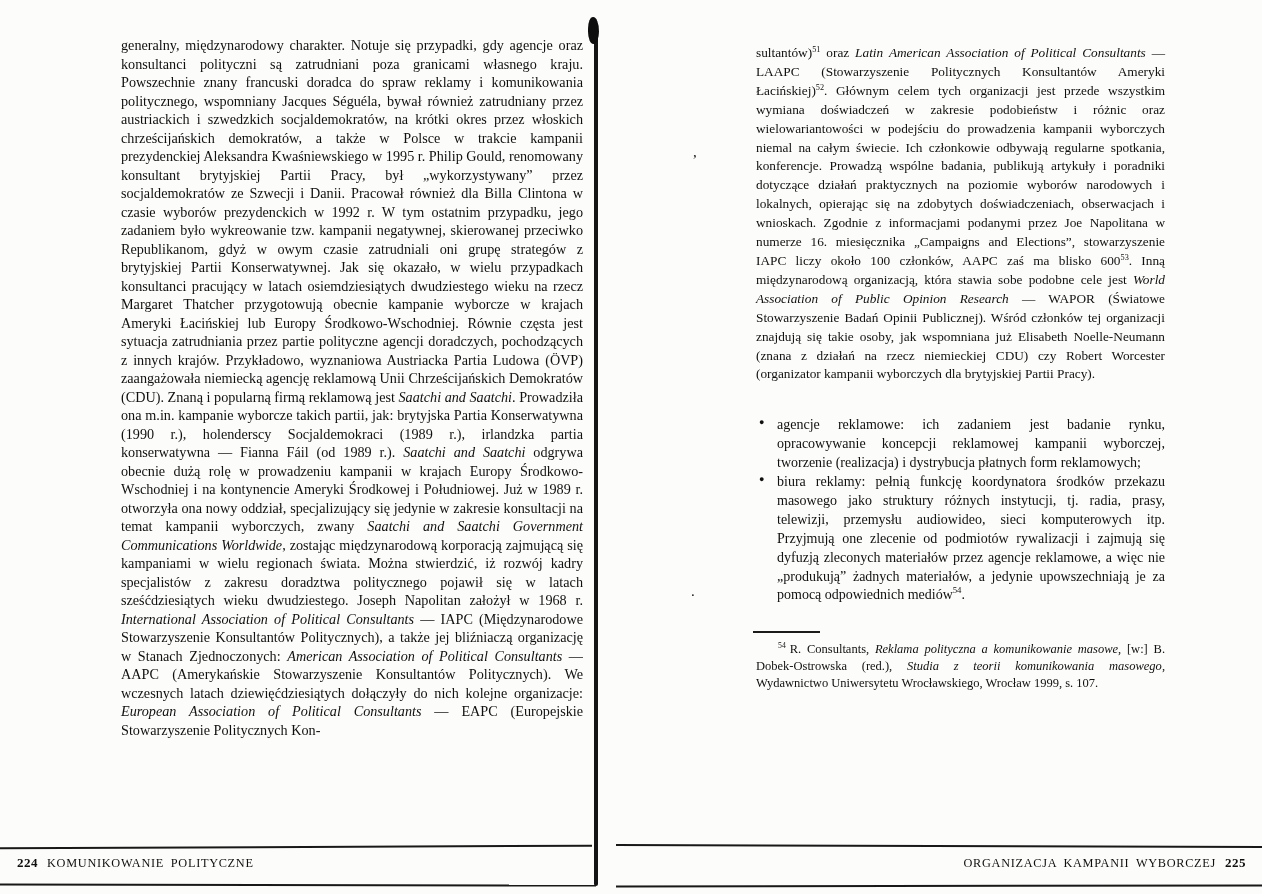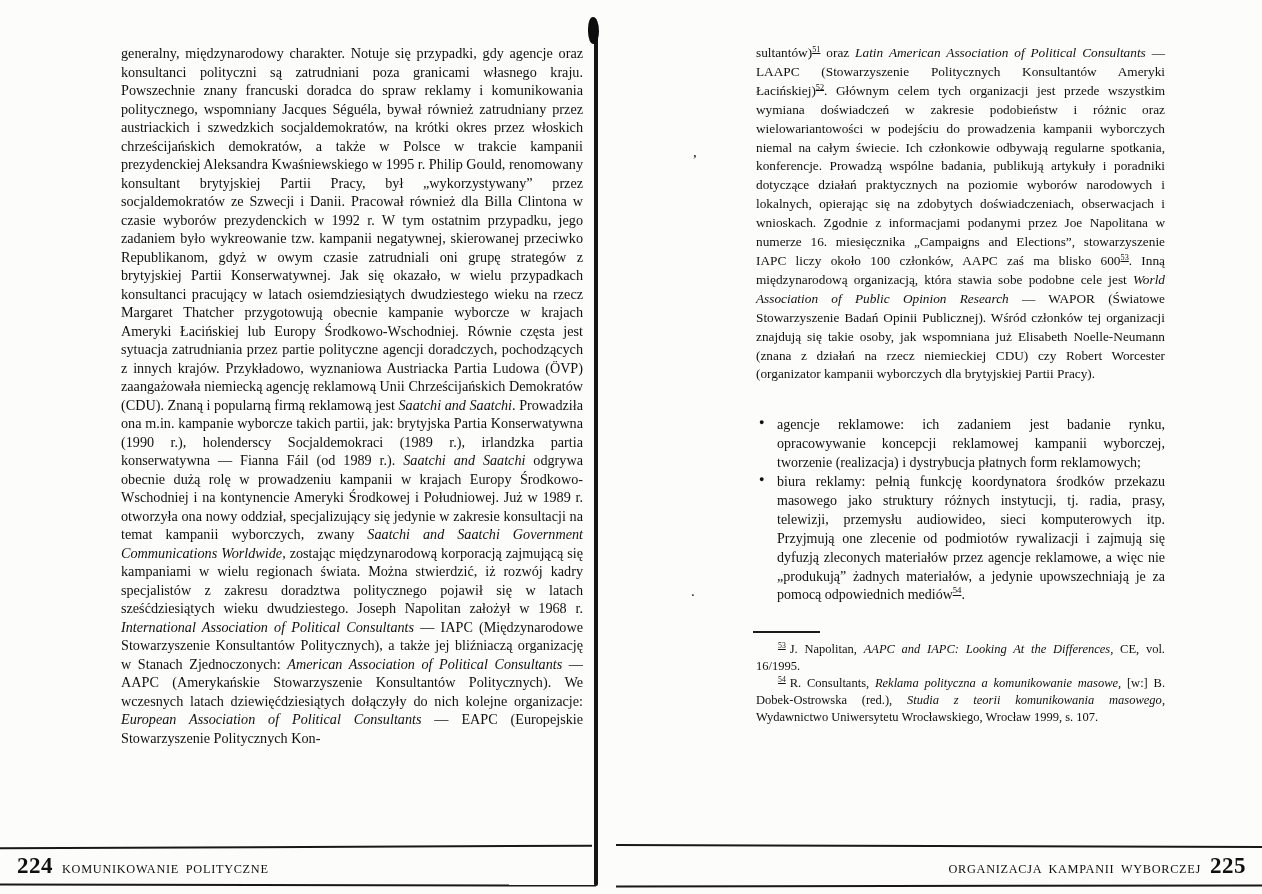--- a/index.html
+++ b/index.html
@@ -2,31 +2,31 @@
 <html><head>
 <meta charset="utf-8">
 <style>
   html,body{margin:0;padding:0;}
   body{
     width:1262px;height:894px;position:relative;overflow:hidden;
     background:#fcfcfa;color:#101010;
     font-family:"Liberation Serif","DejaVu Serif",serif;
   }
   .page{position:absolute;}
-  .page-left{left:121px;top:44px;width:462px;}
+  .page-left{left:121px;top:36px;width:462px;}
   .page-right{left:756px;top:44px;width:409px;}
 
   .body-par{
     margin:0;text-align:justify;
   }
   .page-left .body-par{font-size:14.2px;line-height:18.5px;}
   .page-right .body-par{font-size:13.3px;line-height:18.9px;}
   .indent{text-indent:26px;}
 
-  sup{font-size:0.62em;line-height:0;vertical-align:super;text-decoration:underline;}
+  sup{font-size:0.62em;line-height:0;vertical-align:super;}
 
   .bullets{margin-top:32px;}
   .bullet-item{position:relative;padding-left:21px;}
   .bullet-marker{position:absolute;left:3px;top:1px;font-size:9px;}
   .bullet-text{font-size:14px;line-height:18.9px;text-align:justify;}
 
   .fn-rule{width:67px;height:2px;background:#1b1b1b;margin:26px 0 8px -3px;}
   .footnotes{font-size:12.5px;line-height:16.8px;}
   .footnote{margin:0;text-indent:22px;text-align:justify;}
   .footnote sup{margin-right:4px;}
@@ -36,21 +36,21 @@
 
   .rule{position:absolute;height:2px;background:#181818;}
   .rule-left-top{left:0;top:846px;width:592px;transform:rotate(-0.25deg);}
   .rule-left-bottom{left:0;top:884px;width:596px;transform:rotate(0.12deg);}
   .rule-right-top{left:616px;top:845px;width:646px;transform:rotate(0.18deg);}
   .rule-right-bottom{left:616px;top:885px;width:646px;transform:rotate(-0.1deg);}
 
   .footer{position:absolute;white-space:nowrap;}
   .footer-left{left:17px;top:853px;}
   .footer-right{right:16px;top:853px;text-align:right;}
-  .pagenum{font-weight:bold;font-size:23px;letter-spacing:0.5px;margin-top:19px;}
+  .pagenum{font-weight:bold;font-size:13px;letter-spacing:0.5px;margin-top:19px;}
   .runtitle{font-size:12.3px;letter-spacing:0.7px;word-spacing:3px;}
   .footer-left .runtitle{margin-left:9px;}
   .footer-right .pagenum{margin-left:9px;}
 
   .speck{position:absolute;font-size:15px;color:#151515;}
   .speck-comma{left:693px;top:144px;}
   .speck-period{left:691px;top:583px;}
 </style>
 </head>
 <body>
@@ -76,21 +76,20 @@
       </div>
       <div class="bullet-item">
         <span class="bullet-marker">●</span>
         <div class="bullet-text"><span>biura reklamy: pełnią funkcję koordynatora środków przekazu masowego jako struktury różnych instytucji, tj. radia, prasy, telewizji, przemysłu audiowideo, sieci komputerowych itp. Przyjmują one zlecenie od podmiotów rywalizacji i zajmują się dyfuzją zleconych materiałów przez agencje reklamowe, a więc nie „produkują” żadnych materiałów, a jedynie upowszechniają je za pomocą odpowiednich mediów</span><sup>54</sup><span>.</span></div>
       </div>
     </div>
 
     <div class="fn-rule"></div>
 
     <div class="footnotes">
-      <p class="footnote"><sup>53</sup><span><span>J. Napolitan, </span><i>AAPC and IAPC: Looking At the Differences</i><span>, CE, vol. 16/1995.</span></span></p>
       <p class="footnote"><sup>54</sup><span><span>R. Consultants, </span><i>Reklama polityczna a komunikowanie masowe</i><span>, [w:] B. Dobek-Ostrowska (red.), </span><i>Studia z teorii komunikowania masowego</i><span>, Wydawnictwo Uniwersytetu Wrocławskiego, Wrocław 1999, s. 107.</span></span></p>
     </div>
   </section>
 
   <div class="rule rule-left-top"></div>
   <footer class="footer footer-left">
     <span class="pagenum">224</span><span class="runtitle">KOMUNIKOWANIE POLITYCZNE</span>
   </footer>
   <div class="rule rule-left-bottom"></div>
 

